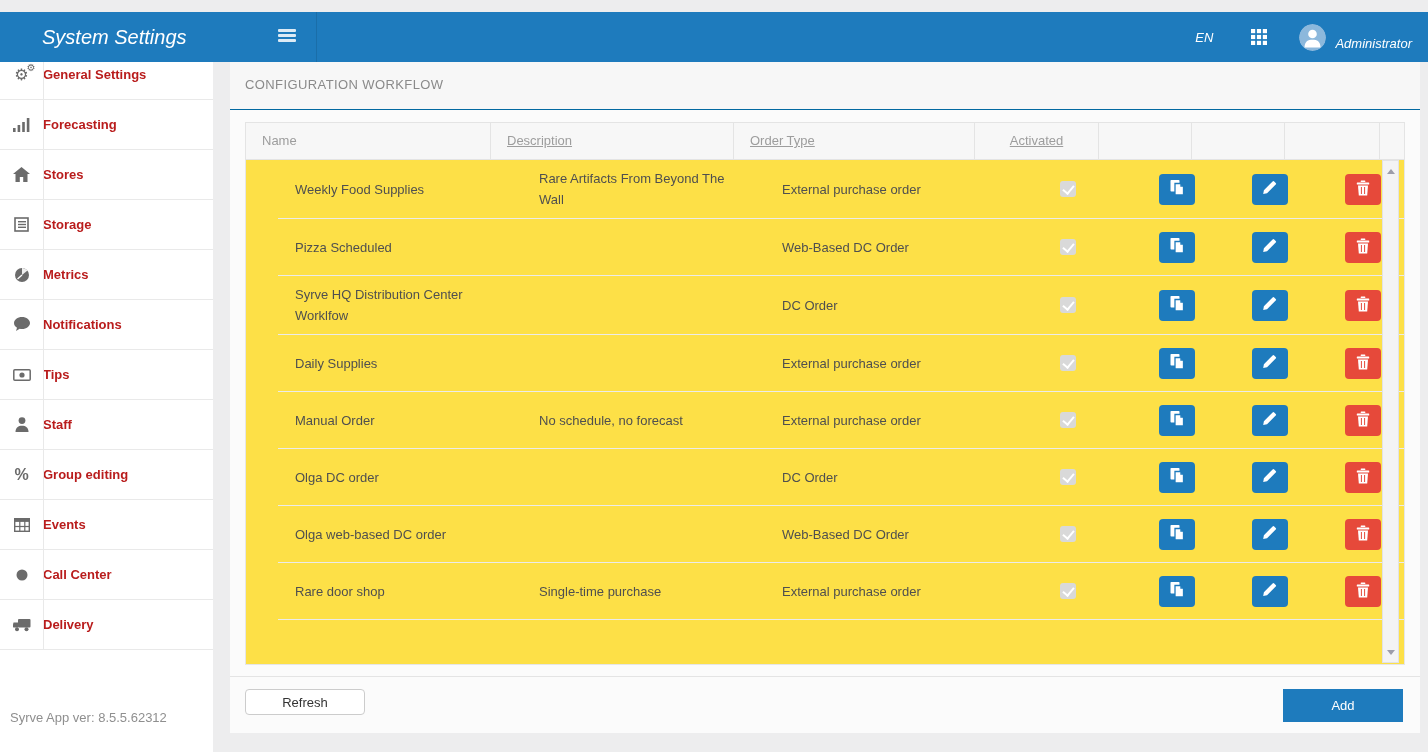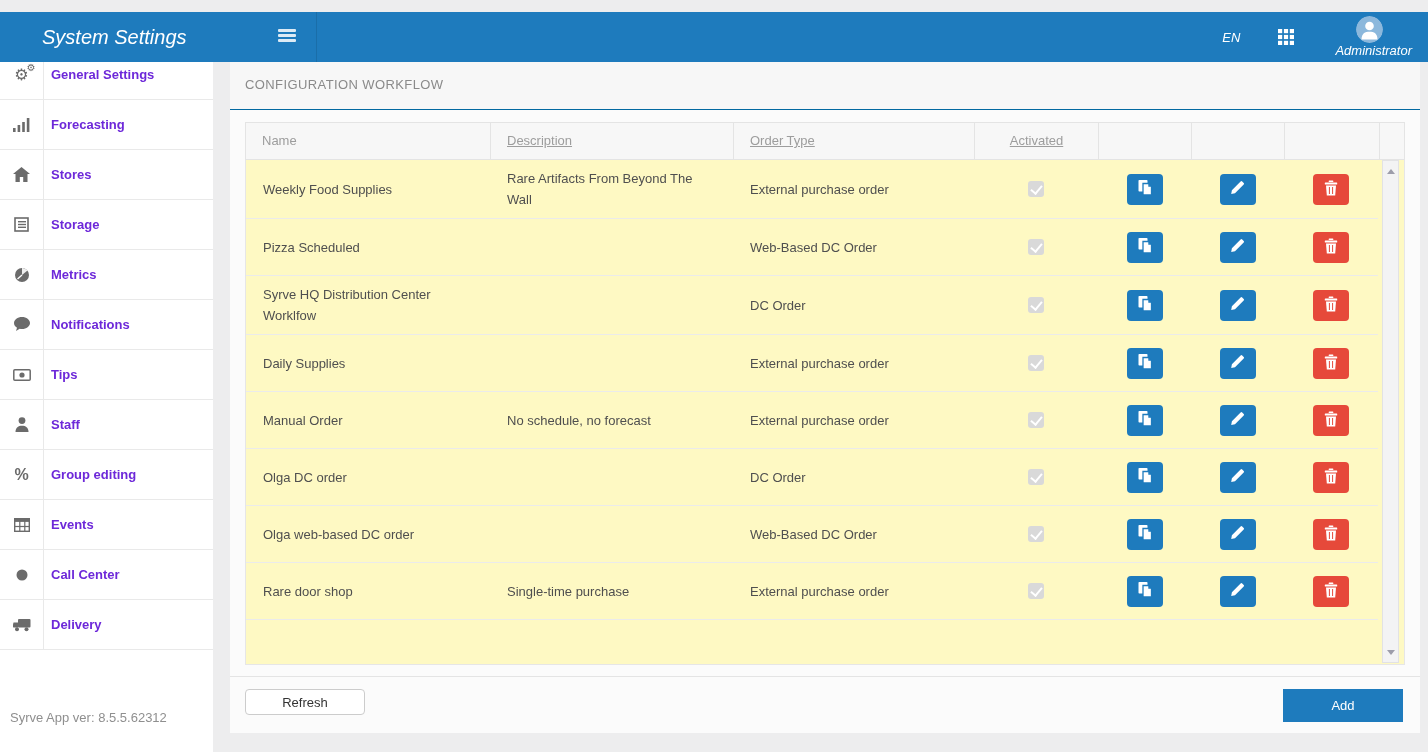--- a/index.html
+++ b/index.html
@@ -10,51 +10,51 @@
   }
   
   .topbar { position:absolute; top:12px; left:0; width:1428px; height:50px; background:#1e7bbd; z-index:5;font-style:italic; }
   .topbar-divider { position:absolute; left:316px; top:0; width:1px; height:50px; background:#1a6ea9; }
   .app-title { position:absolute; left:42px; top:0; line-height:50px; font-size:20px; color:#ffffff; }
   .hamburger { position:absolute; left:278px; top:17px; width:18px; height:14px; cursor:pointer; }
   .hamburger span { display:block; height:3px; margin-bottom:2px; background:rgba(255,255,255,.85); border-radius:1px; }
   .topbar-right { position:absolute; right:16px; top:0; height:50px; display:flex; align-items:center; }
   .lang { color:#ffffff; font-size:13px; cursor:pointer; }
   .grid-icon { margin-left:38px; cursor:pointer; display:flex; }
-  .user-box { margin-left:32px; display:flex; align-items:center; cursor:pointer;flex-direction:column; }
+  .user-box { margin-left:32px; display:flex; align-items:flex-end; cursor:pointer; }
   .avatar { width:27px; height:27px; border-radius:50%; overflow:hidden; display:flex; }
   .username { color:#ffffff; font-size:13px; margin-left:9px; }
 
   
   .sidebar { position:absolute; top:50px; left:0; width:213px; height:702px; background:#ffffff; }
   .nav { position:relative; }
   .nav::after { content:''; position:absolute; left:43px; top:0; bottom:0; width:1px; background:#e9e9e9; }
   .nav-item { height:50px; display:flex; align-items:center; border-bottom:1px solid #e9e9e9; cursor:pointer; }
   .nav-icon { flex:0 0 43px; display:flex; justify-content:center; align-items:center; color:#6b6b6b; }
   .nav-icon svg { display:block; }
   .nav-icon .uni { font-family:"DejaVu Sans", sans-serif; font-size:16px; line-height:1; position:relative; }
   .nav-icon .uni small { position:absolute; top:-4px; right:-7px; font-size:10px; }
   .nav-icon .pct { font-size:16px; font-weight:bold; }
-  .nav-label { padding-left:8px; font-size:13px; font-weight:bold; color:#6d28d9; }
+  .nav-label { padding-left:0; font-size:13px; font-weight:bold; color:#b91c1c; }
   .version { position:absolute; left:10px; bottom:27px; font-size:13px; color:#8f8f8f; }
 
   
   .panel { position:absolute; left:230px; top:60px; width:1190px; height:673px; background:#fbfbfb; }
   .panel-header { height:50px; line-height:50px; padding-left:15px; font-size:13px; letter-spacing:.4px;
                   color:#8a8a8a; border-bottom:1px solid #0369a1; background:#f7f7f7; }
 
   .table { position:absolute; left:15px; top:62px; width:1160px; }
   .thead { display:grid; grid-template-columns:244px 243px 241px 124px 93px 93px 95px 27px;
            height:38px; background:#f7f7f7; border:1px solid #e4e4e4; }
   .th { font-size:13px; color:#9d9d9d; line-height:36px; padding-left:16px; overflow:hidden; white-space:nowrap; }
   .th + .th { border-left:1px solid #e4e4e4;text-decoration:underline; }
   .th.center { text-align:center; padding-left:0; }
 
-  .tbody { position:relative; height:505px; background:#fef9c3;
-           border:1px solid #e6e6e6; border-top:none; overflow:hidden; }
+  .tbody { position:relative; height:505px; background:#fde047;
+           border:1px solid #e6e6e6; border-top:none; overflow:hidden;padding-left:32px; }
   .row { display:grid; grid-template-columns:244px 243px 241px 124px 93px 93px 94px;
          width:1132px; min-height:57px; align-items:center; border-bottom:1px solid #ebebeb; cursor:pointer; }
   .cell { font-size:13px; color:#4f4f4f; line-height:21px; padding:8px 14px 8px 17px; }
   .cell-center { display:flex; justify-content:center; align-items:center; padding:8px 0; }
   .checkbox { width:16px; height:16px; background:#d9d9d9; border-radius:3px; position:relative; }
   .checkbox::after { content:''; position:absolute; left:5px; top:2px; width:5px; height:9px;
                      border:solid #ffffff; border-width:0 2px 2px 0; transform:rotate(40deg); }
   .btn-action { width:36px; height:31px; border:none; border-radius:4px; cursor:pointer;
                 display:flex; align-items:center; justify-content:center; }
 

